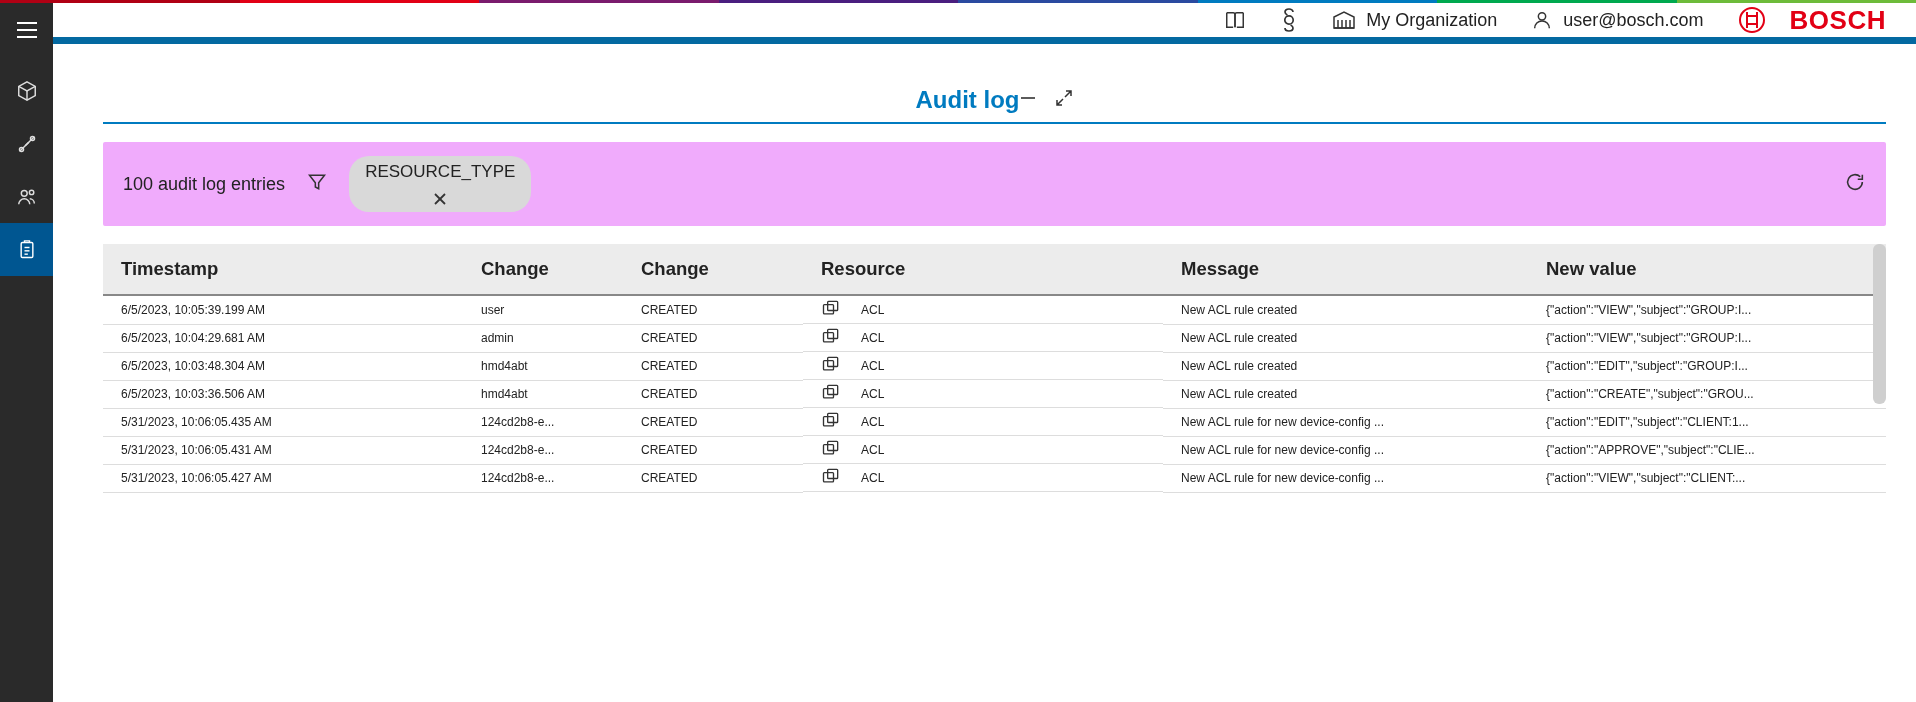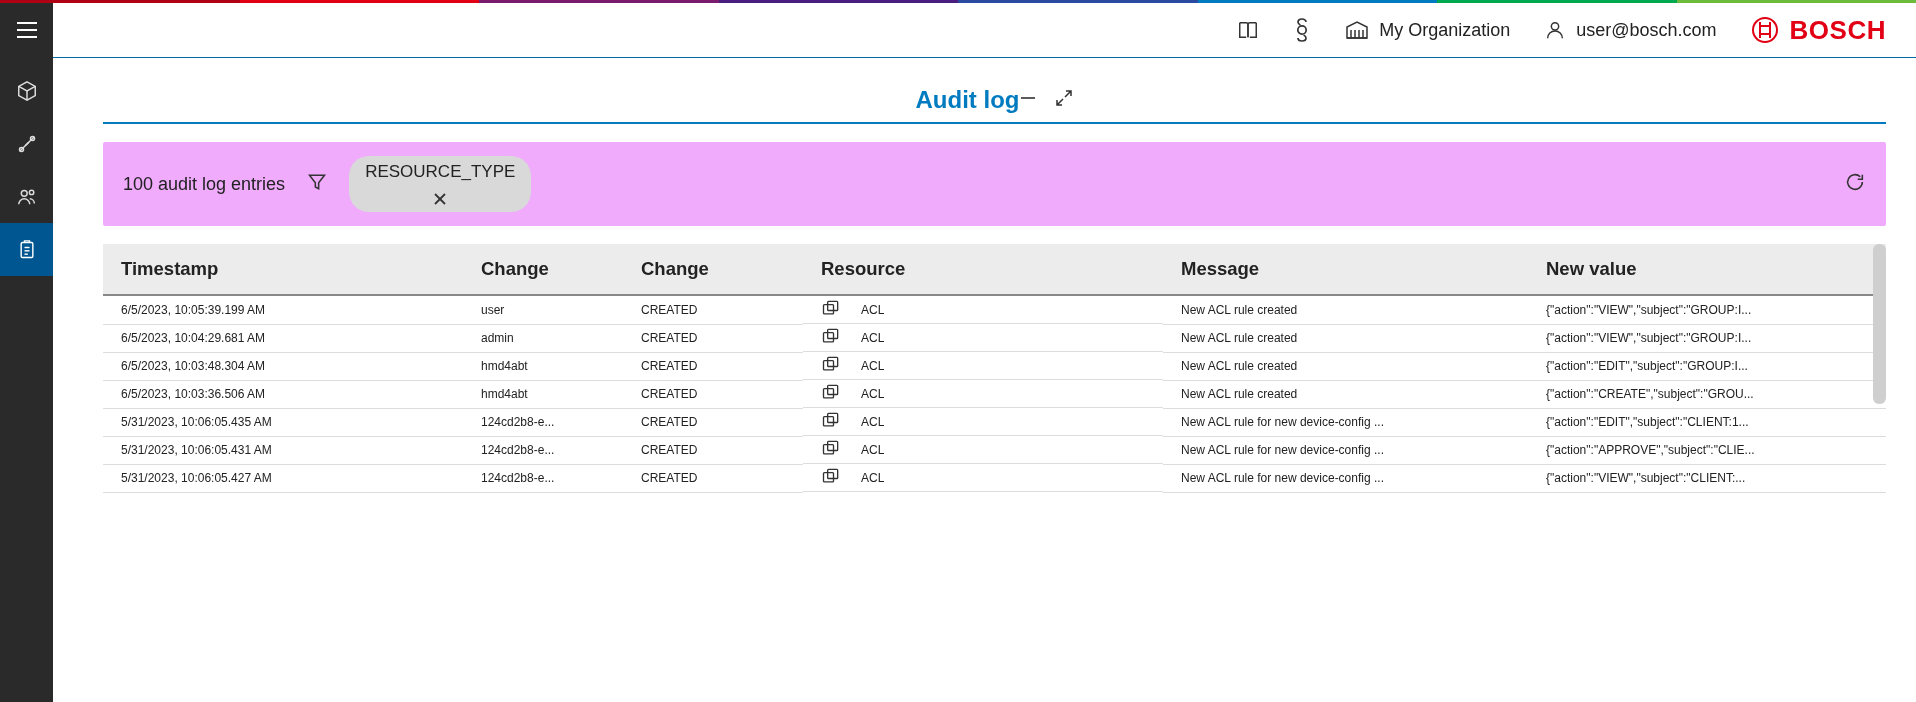--- a/index.html
+++ b/index.html
@@ -9,23 +9,23 @@
   .topbar { height:3px; display:flex; }
   .topbar div { flex:1; }
 
   
   .sidebar { position:absolute; left:0; top:3px; width:53px; bottom:0; background:#2a2a2a; display:flex; flex-direction:column; }
   .sidebar .side-item { width:53px; height:53px; display:flex; align-items:center; justify-content:center; cursor:pointer; }
   .sidebar .side-item.active { background:#005691; }
   .sidebar svg, .header svg { display:block; }
 
   
-  .header { position:absolute; left:53px; right:0; top:3px; height:55px; display:flex; align-items:center; justify-content:flex-end; padding-right:30px; border-bottom:1px solid #0369a1; gap:34px; font-size:18px; }
+  .header { position:absolute; left:53px; right:0; top:3px; height:41px; display:flex; align-items:center; justify-content:flex-end; padding-right:30px; border-bottom:7px solid #0369a1; gap:34px; font-size:18px; }
   .header .hitem { display:flex; align-items:center; gap:10px; cursor:pointer; }
-  .brand { display:flex; align-items:center; gap:11px; color:#e20015; font-weight:bold; font-size:26px; letter-spacing:0.5px; font-family:Arial,sans-serif; }
+  .brand { display:flex; align-items:center; gap:24px; color:#e20015; font-weight:bold; font-size:26px; letter-spacing:0.5px; font-family:Arial,sans-serif; }
 
   
   .content { position:absolute; left:53px; right:0; top:58px; bottom:0; overflow:hidden; padding:28px 30px 0 50px; }
   .panel-head { display:flex; align-items:center; justify-content:center; border-bottom:2px solid #007bc0; padding-bottom:8px; margin-bottom:18px; }
   .panel-title { color:#007bc0; font-size:24px; font-weight:bold; }
   .panel-actions { display:flex; gap:18px; align-items:center; }
 
   .toolbar { background:#f0abfc; border-radius:2px; padding:14px 20px; display:flex; align-items:center; gap:22px; }
   .toolbar .count { font-size:18px; }
   .toolbar .spacer { flex:1; }

